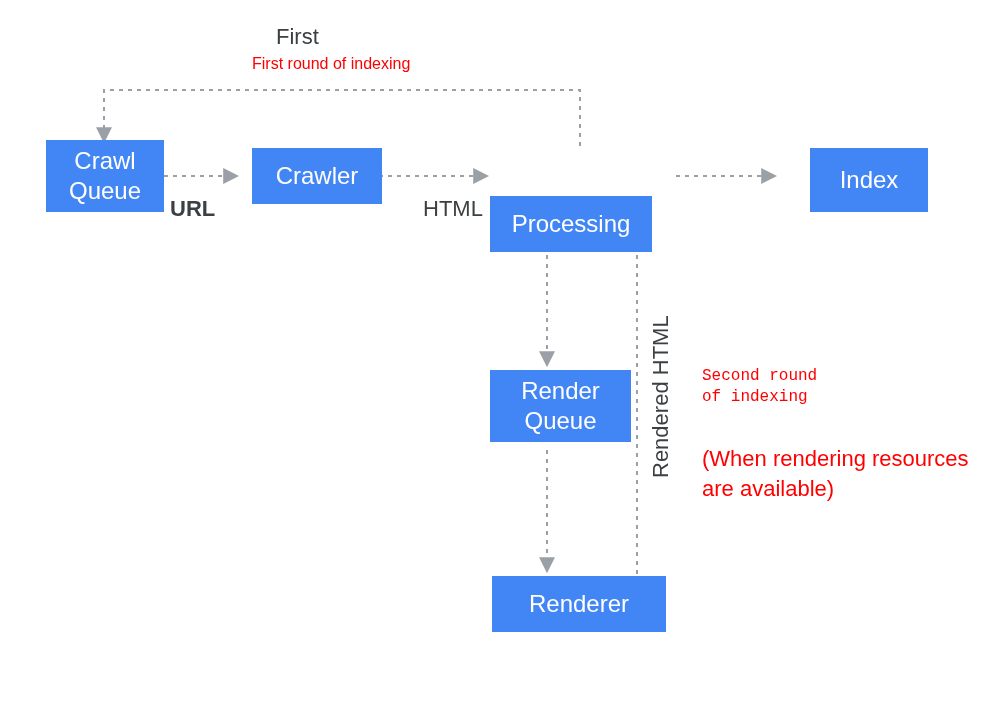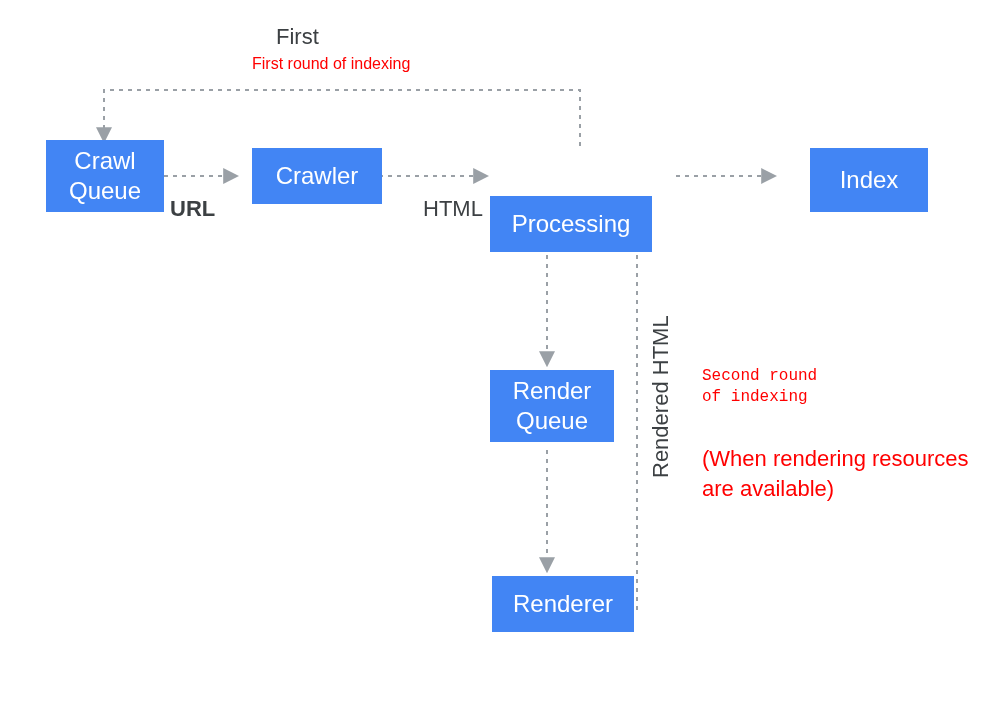--- a/index.html
+++ b/index.html
@@ -105,26 +105,26 @@
 </div>
 
 <div class="node" style="left:490px; top:148px; width:162px; height:56px;margin-top:48px;">
   <div class="face"><span>Processing</span></div>
 </div>
 
 <div class="node" style="left:810px; top:148px; width:118px; height:64px;">
   <div class="face"><span>Index</span></div>
 </div>
 
-<div class="node" style="left:490px; top:370px; width:124px; height:72px;">
+<div class="node" style="left:490px; top:370px; width:141px; height:72px;">
   <div class="face"><span>Render
 Queue</span></div>
 </div>
 
-<div class="node" style="left:492px; top:576px; width:142px; height:56px;">
+<div class="node" style="left:492px; top:576px; width:174px; height:56px;">
   <div class="face"><span>Renderer</span></div>
 </div>
 
 <div class="label" style="left:276px; top:24px;">First</div>
 <div class="label" style="left:170px; top:196px;font-weight:bold;">URL</div>
 <div class="label" style="left:396px; top:196px;margin-left:27px;">HTML</div>
 <div class="label label--vert" style="left:648px; top:478px;">Rendered HTML</div>
 
 <div class="ann ann--big" style="left:252px; top:54px;">First round of indexing</div>
 <div class="ann ann--big" style="left:702px; top:366px; white-space:pre-line;font-family:Liberation Mono, monospace;">Second round

